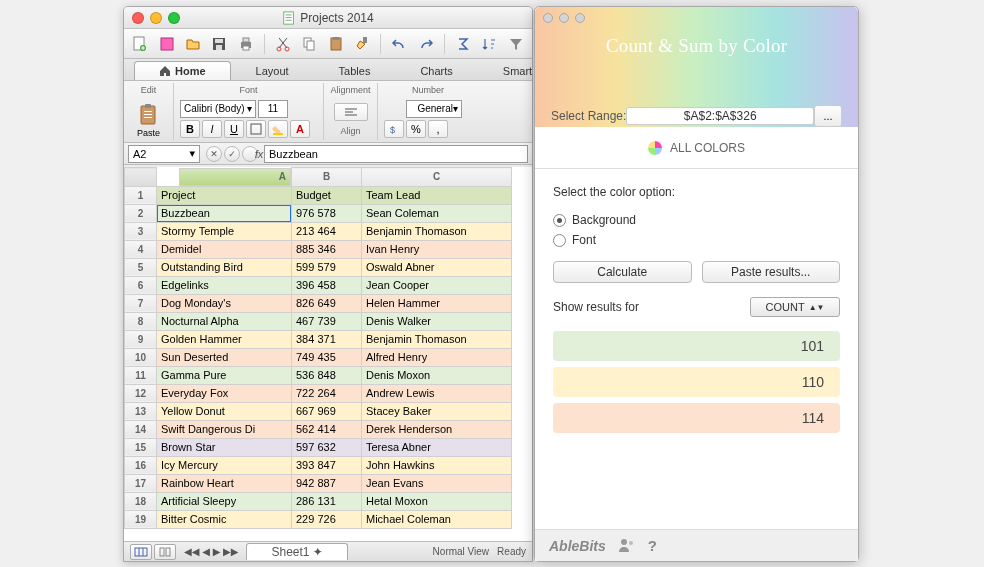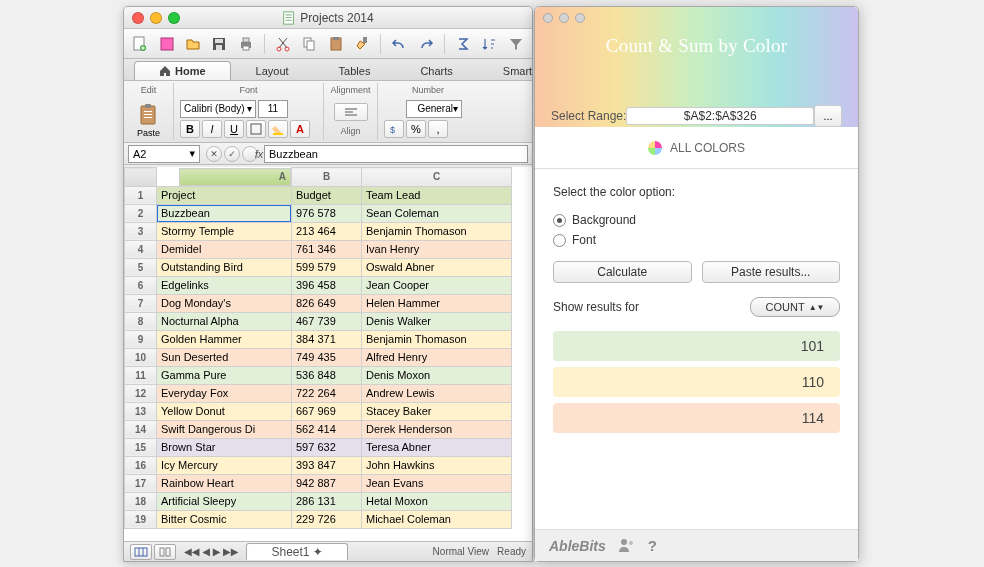--- a/index.html
+++ b/index.html
@@ -81,21 +81,21 @@
 .disc-multi{background:conic-gradient(#f4a 0 90deg,#9cf 90deg 180deg,#9e7 180deg 270deg,#fd8 270deg 360deg);}
 .disc-grey{background:#bbb;}
 
 .panel-body{padding:16px 18px;display:flex;flex-direction:column;gap:14px;font-size:12px;color:#333;}
 .radio-row{display:flex;align-items:center;gap:6px;}
 .radio{width:13px;height:13px;border:1px solid #888;border-radius:50%;display:flex;align-items:center;justify-content:center;}
 .radio.checked::after{content:"";width:5px;height:5px;background:#555;border-radius:50%;}
 .btn-row{display:flex;gap:10px;}
 .pbtn{flex:1;height:22px;border:1px solid #bbb;border-radius:4px;background:linear-gradient(#fdfdfd,#ececec);font-size:12px;display:flex;align-items:center;justify-content:center;}
 .show-row{display:flex;align-items:center;justify-content:space-between;}
-.dropdown{width:90px;height:20px;border:1px solid #aaa;border-radius:9px;background:linear-gradient(#fdfdfd,#e8e8e8);display:flex;align-items:center;justify-content:center;gap:4px;font-size:11px;}
+.dropdown{width:90px;height:20px;border:1px solid #aaa;border-radius:3px;background:linear-gradient(#fdfdfd,#e8e8e8);display:flex;align-items:center;justify-content:center;gap:4px;font-size:11px;}
 
 .result{height:30px;border-radius:4px;display:flex;align-items:center;justify-content:flex-end;padding:0 16px;font-size:14px;color:#444;margin-bottom:6px;}
 .res-g{background:#e2efd9;} .res-y{background:#fff2cc;} .res-o{background:#fde3cf;}
 
 .panel-footer{margin-top:auto;height:32px;background:#efefef;border-top:1px solid #ddd;display:flex;align-items:center;padding:0 14px;gap:12px;color:#888;}
 .ablebits{font-size:14px;font-weight:bold;font-style:italic;color:#888;}
 </style>
 </head>
 <body>
 
@@ -352,21 +352,21 @@
           </tr>
           <tr class="bg-y">
             <th class="rowh">3</th>
   <td class="col-a ">Stormy Temple</td>
   <td class="col-b td-b">213 464</td>
   <td class="col-c">Benjamin Thomason</td>
           </tr>
           <tr class="bg-o">
             <th class="rowh">4</th>
   <td class="col-a ">Demidel</td>
-  <td class="col-b td-b">761 346</td>
+  <td class="col-b td-b">885 346</td>
   <td class="col-c">Ivan Henry</td>
           </tr>
           <tr class="bg-y">
             <th class="rowh">5</th>
   <td class="col-a ">Outstanding Bird</td>
   <td class="col-b td-b">599 579</td>
   <td class="col-c">Oswald Abner</td>
           </tr>
           <tr class="bg-g">
             <th class="rowh">6</th>

